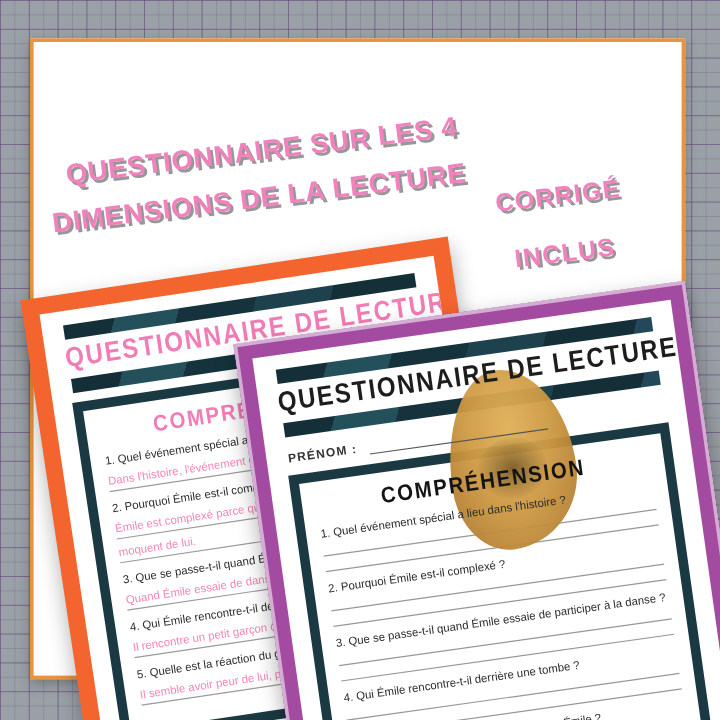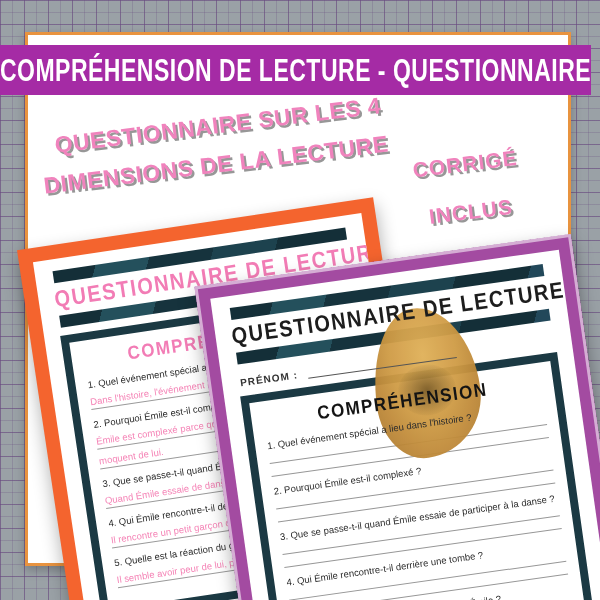--- a/index.html
+++ b/index.html
@@ -73,23 +73,20 @@
   .illus::after{content:"";position:absolute;left:22%;top:38%;width:55%;height:34%;
     background:radial-gradient(ellipse,#7c5b23 0%,rgba(124,91,35,.0) 75%);border-radius:50%;}
 </style>
 </head>
 <body>
 
 <div class="stage">
 
   <div class="flyer"></div>
 
-  <div class="banner">
-    <span class="txt">COMPRÉHENSION DE LECTURE - QUESTIONNAIRE</span>
-  </div>
 
   <div class="promo-head">
     <div class="l1">QUESTIONNAIRE SUR LES 4</div>
     <div class="l2">DIMENSIONS DE LA LECTURE</div>
   </div>
 
   <div class="promo-badge">
     <div class="l1">CORRIGÉ</div>
     <div class="l2">INCLUS</div>
   </div>

